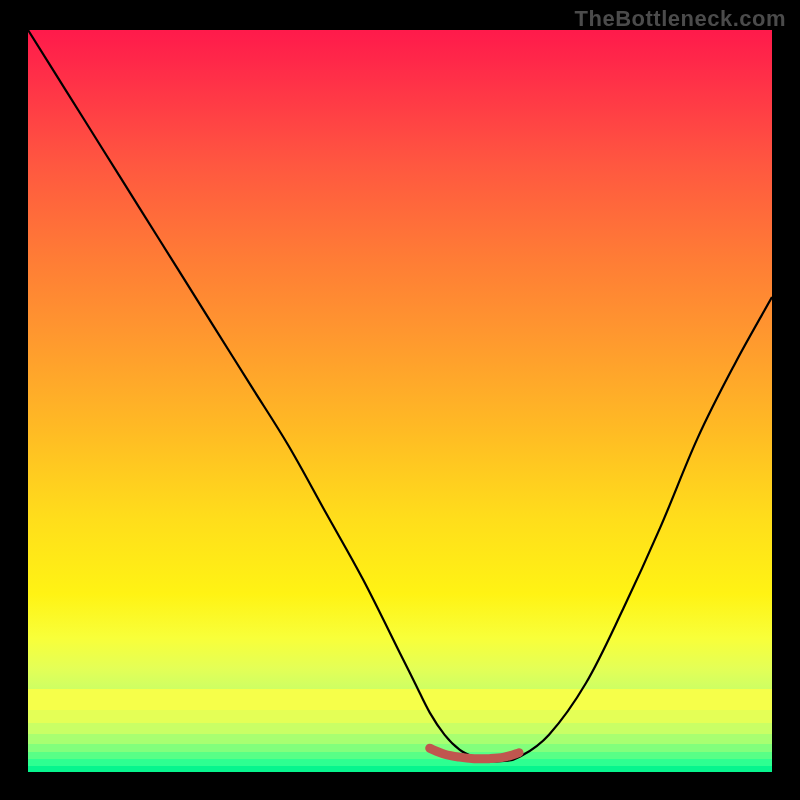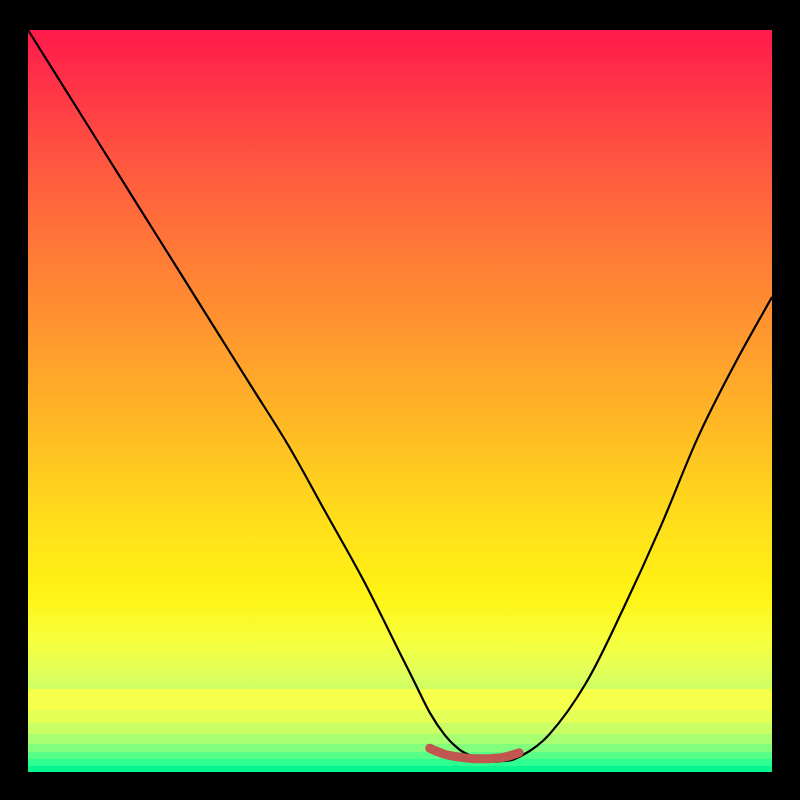--- a/index.html
+++ b/index.html
@@ -65,20 +65,21 @@
   }
   svg.curve {
     position: absolute;
     inset: 0;
   }
 </style>
 </head>
 <body>
 
 <div class="frame">
+  <div class="watermark">TheBottleneck.com</div>
   <div class="plot">
     <div class="gradient"></div>
     <div class="bands" id="bands" style="bottom: 0px; height: 11.2%;">
         <div class="band" style="height: 25%; background: rgb(246, 255, 74);"></div>
         <div class="band" style="height: 16.0714%; background: rgb(228, 255, 86);"></div>
         <div class="band" style="height: 13.3929%; background: rgb(201, 255, 101);"></div>
         <div class="band" style="height: 11.6071%; background: rgb(168, 255, 113);"></div>
         <div class="band" style="height: 9.82143%; background: rgb(130, 255, 124);"></div>
         <div class="band" style="height: 8.92857%; background: rgb(88, 255, 134);"></div>
         <div class="band" style="height: 8.03571%; background: rgb(46, 255, 145);"></div>

